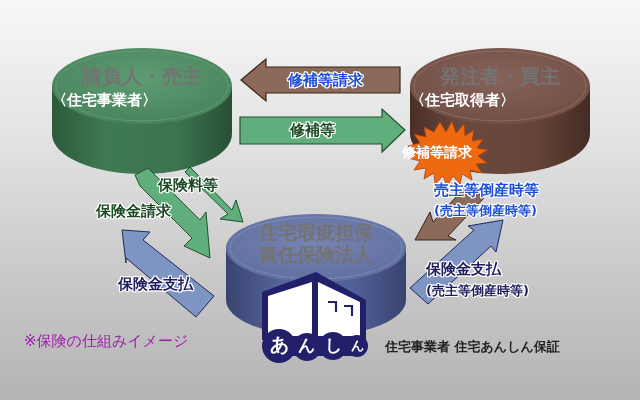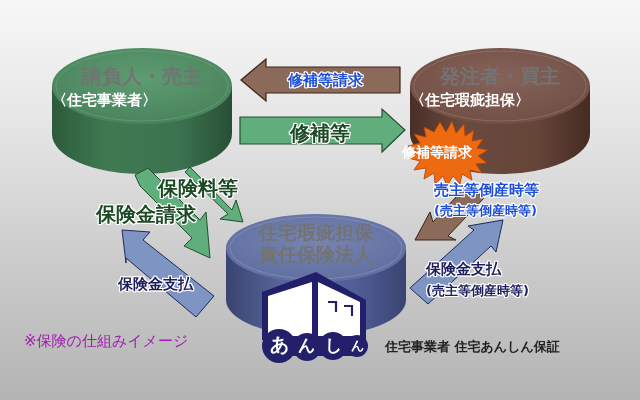--- a/index.html
+++ b/index.html
@@ -10,21 +10,21 @@
     }
     svg#diagram { position: absolute; left: 0; top: 0; }
     .lbl { position: absolute; white-space: nowrap; font-weight: bold; line-height: 1; }
     .cyl-title { color: #737373; font-size: 20px; text-align: center; width: 180px; }
     .cyl-sub { color: #fff; font-size: 15px; text-align: left; width: 180px; font-weight: bold; }
     .outline-white {
       text-shadow: -1px -1px 0 #fff, 1px -1px 0 #fff, -1px 1px 0 #fff, 1px 1px 0 #fff,
                    0 -1px 0 #fff, 0 1px 0 #fff, -1px 0 0 #fff, 1px 0 0 #fff;
     }
     .t-brown { color: #1d4ed8; font-size: 15px; }
-    .t-green { color: #1c4a24; font-size: 20px; }
+    .t-green { color: #1c4a24; font-size: 15px; }
     .t-navy  { color: #1e1e5e; font-size: 15px; }
     .t-sub   { font-size: 13px; }
     .burst-text { color: #fff; font-size: 14px; }
     .note { color: #a21caf; font-size: 15px; font-weight: normal; }
     .company { color: #222; font-size: 13px; }
     .logo-text { color: #fff; font-size: 19px; }
   </style>
 </head>
 <body>
 
@@ -106,21 +106,21 @@
     <circle cx="333" cy="346" r="14" fill="#22206a"></circle>
     <circle cx="357" cy="346" r="11" fill="#22206a"></circle>
     <rect x="279" y="336" width="78" height="20" fill="#22206a"></rect>
   </g>
 </svg>
 
 <div class="lbl cyl-title" style="left:52px; top:66px;">請負人・売主</div>
 <div class="lbl cyl-sub" style="left:52px; top:93px;">〈住宅事業者〉</div>
 
 <div class="lbl cyl-title" style="left:410px; top:66px;">発注者・買主</div>
-<div class="lbl cyl-sub" style="left:410px; top:93px;">〈住宅瑕疵担保〉</div>
+<div class="lbl cyl-sub" style="left:410px; top:93px;">〈住宅取得者〉</div>
 
 <div class="lbl cyl-title" style="left:226px; top:223px; font-size:19px;">住宅瑕疵担保</div>
 <div class="lbl cyl-title" style="left:226px; top:245px; font-size:19px;">責任保険法人</div>
 
 <div class="lbl t-brown outline-white" style="left:288px; top:73px;">修補等請求</div>
 <div class="lbl t-green outline-white" style="left:290px; top:123px;">修補等</div>
 <div class="lbl t-green outline-white" style="left:158px; top:178px;">保険料等</div>
 <div class="lbl t-green outline-white" style="left:96px; top:204px;">保険金請求</div>
 <div class="lbl t-navy outline-white" style="left:118px; top:277px;">保険金支払</div>
 

